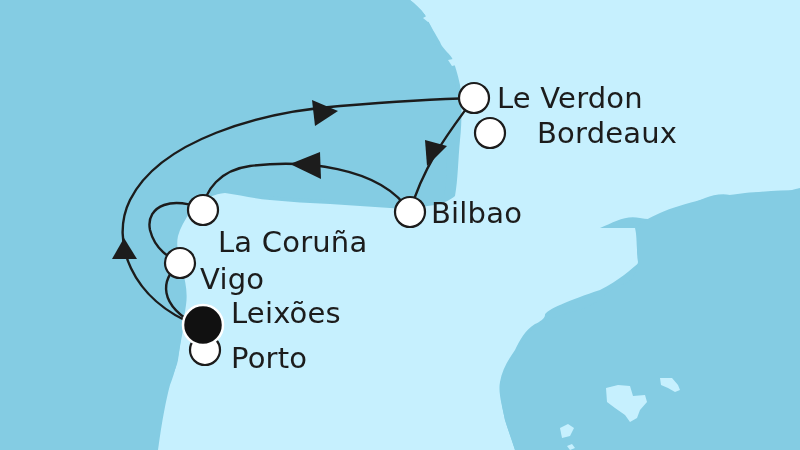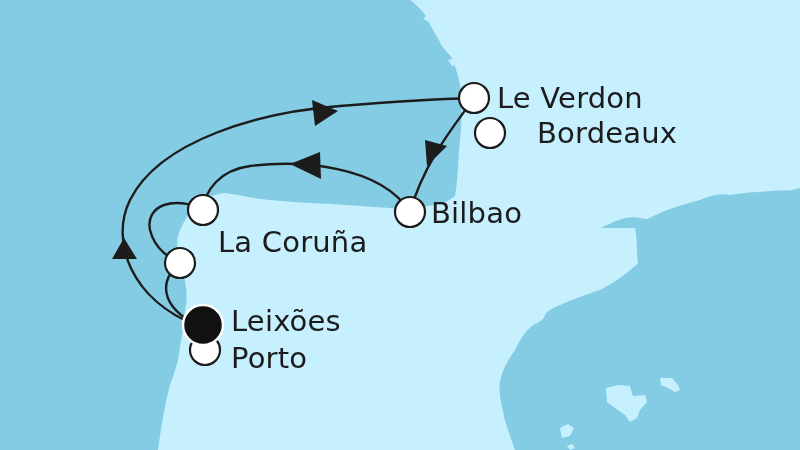--- a/index.html
+++ b/index.html
@@ -129,15 +129,16 @@
       <circle cx="180" cy="263" r="15" fill="#ffffff"></circle>
       <circle cx="205" cy="350" r="15" fill="#ffffff"></circle>
       <circle cx="203" cy="325" r="20" fill="#111111" stroke="#ffffff" stroke-width="2.5"></circle>
     </g>
   </svg>
 
   <div class="label" style="left:497px; top:84px;">Le Verdon</div>
   <div class="label" style="left:537px; top:119px;">Bordeaux</div>
   <div class="label" style="left:431px; top:199px;">Bilbao</div>
   <div class="label" style="left:218px; top:228px;">La Coruña</div>
-  <div class="label" style="left:231px; top:307px;">Leixões</div>
+  <div class="label" style="left:200px; top:265px;">Vigo</div>
+  <div class="label" style="left:231px; top:299px;">Leixões</div>
   <div class="label" style="left:231px; top:344px;text-align:right;">Porto</div>
 </div>
 
 </body></html>

